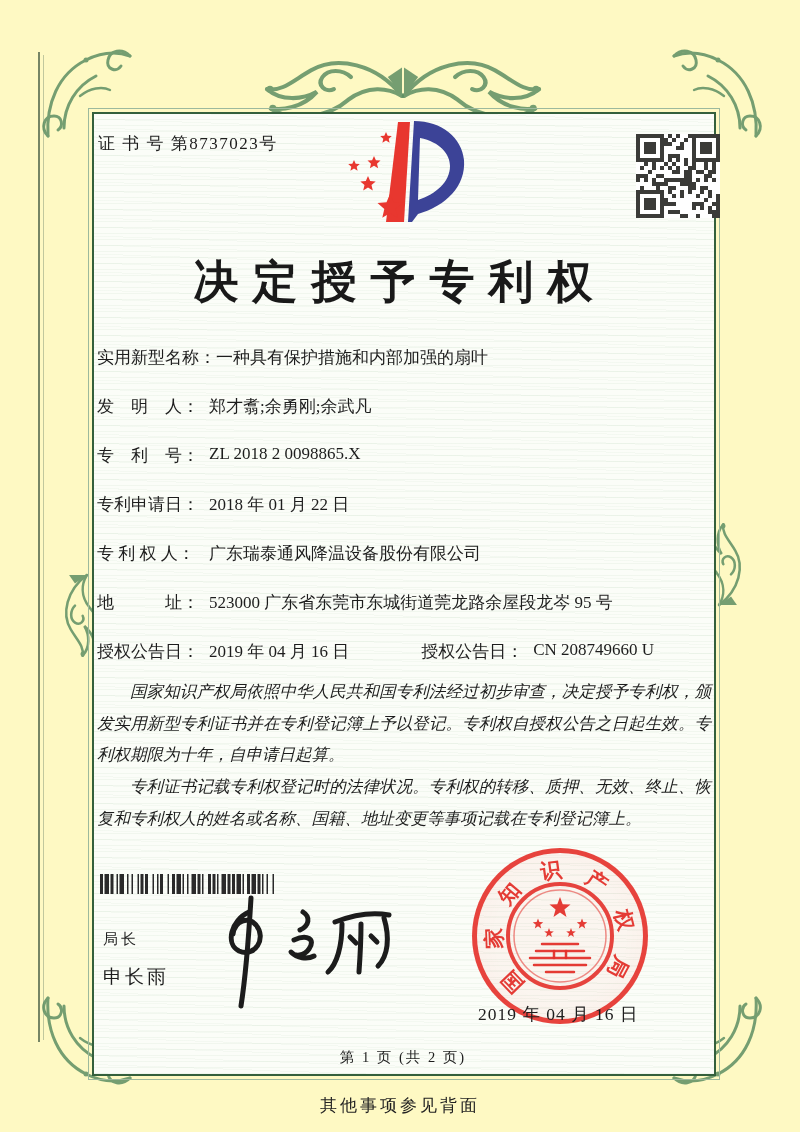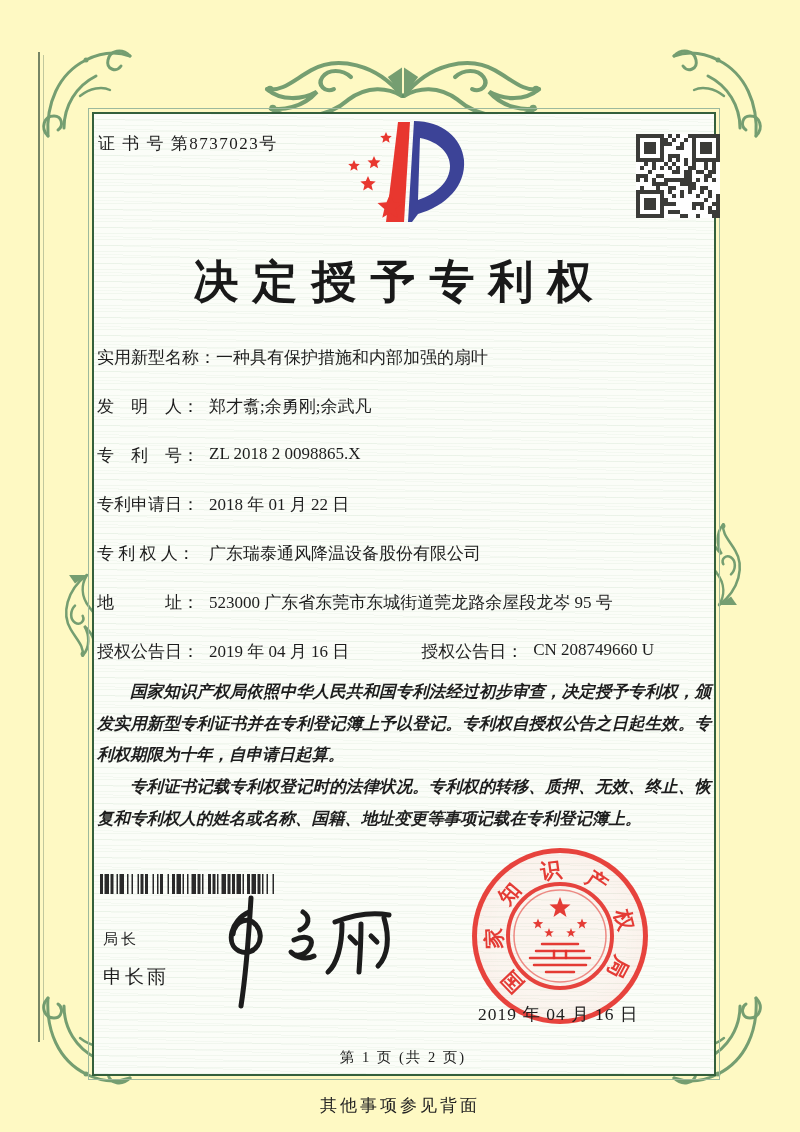--- a/index.html
+++ b/index.html
@@ -24,21 +24,21 @@
       font-size:45px;font-weight:600;letter-spacing:14px;color:#191919;}
   
   .fields{position:absolute;left:97px;top:346px;width:620px;font-size:17px;}
   .field-row{height:49px;display:flex;align-items:flex-start;white-space:nowrap;}
   .field-label{display:inline-block;min-width:112px;}
   .field-value{display:inline-block;}
   .field-pair2{margin-left:72px;}
   
   .paras{position:absolute;left:97px;top:676px;width:614px;font-size:16.5px;
       line-height:1.92;font-style:italic;text-align:justify;}
-  .paras p{margin:0;text-indent:2em;font-weight:bold;}
+  .paras p{margin:0;text-indent:2em;}
   
   .barcode{position:absolute;left:100px;top:874px;}
   .director-title{position:absolute;left:103px;top:930px;font-size:15px;letter-spacing:3px;}
   .director-name{position:absolute;left:103px;top:964px;font-size:19px;letter-spacing:3px;}
   .signature{position:absolute;left:215px;top:892px;}
   .seal{position:absolute;left:472px;top:848px;width:176px;height:176px;}
   .seal-ring{position:absolute;inset:0;border:5px solid rgba(229,52,46,.92);border-radius:50%;
       background:radial-gradient(circle, rgba(255,120,110,.06) 55%, rgba(255,90,80,.10) 100%);}
   .seal-chars{position:absolute;inset:0;transform:rotate(-8deg);}
   .seal-chars span{position:absolute;left:50%;top:50%;width:24px;height:24px;margin:-12px 0 0 -12px;

